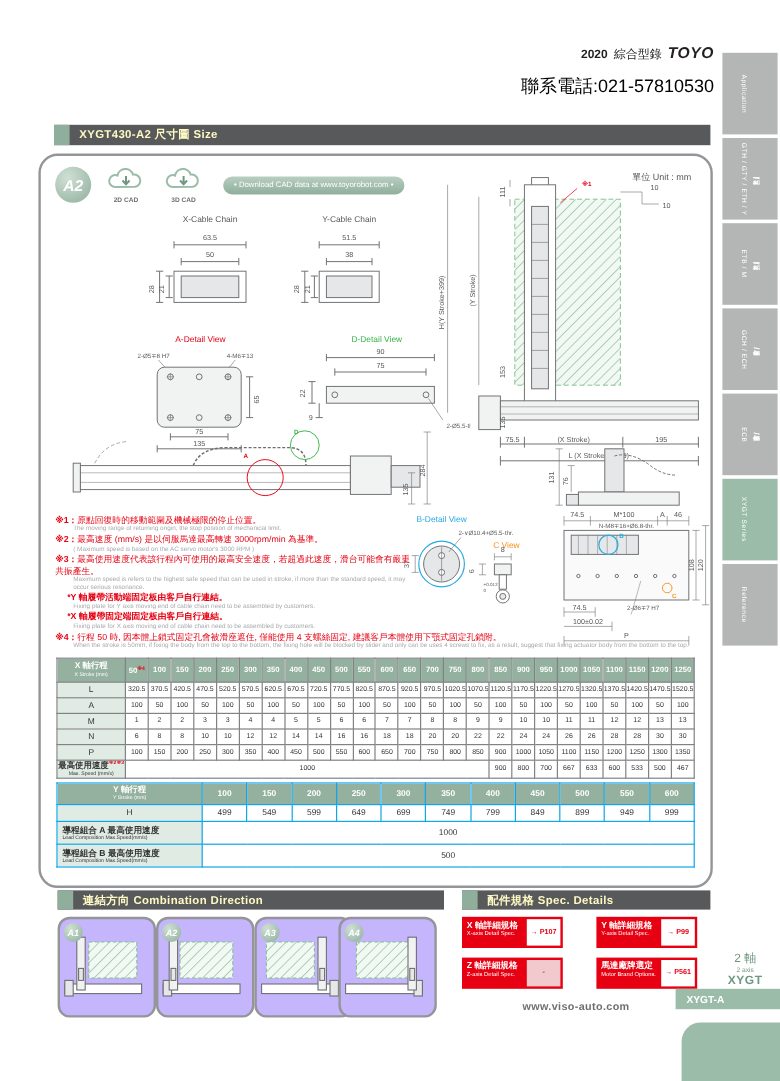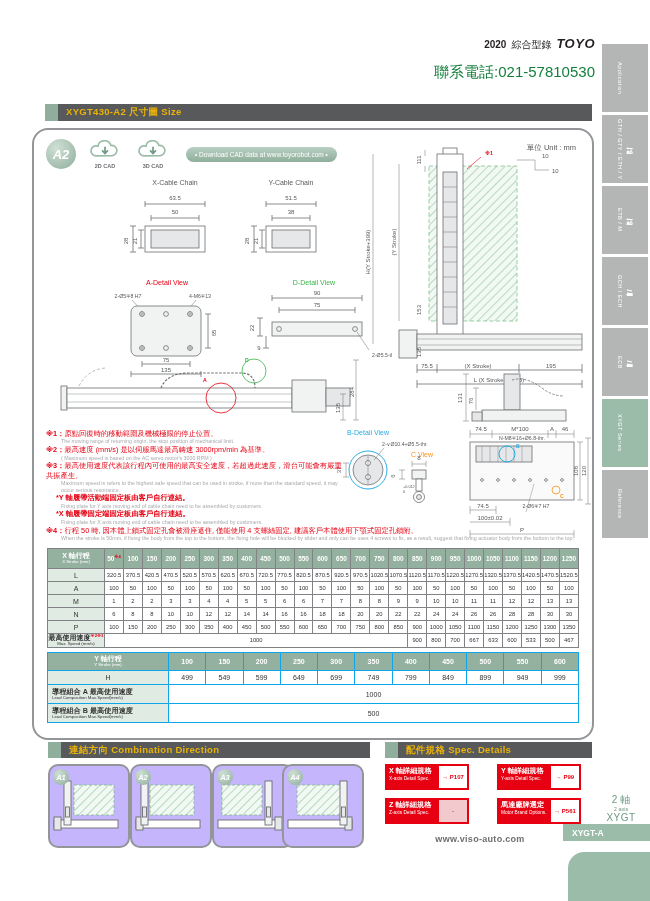--- a/index.html
+++ b/index.html
@@ -4,23 +4,23 @@
 <style>
   html,body{margin:0;padding:0}
   body{width:650px;height:901px;position:relative;background:#fff;overflow:hidden;
        font-family:"Liberation Sans","DejaVu Sans",sans-serif;color:#333}
   .abs{position:absolute}
   
   .brandline{position:absolute;left:470px;top:36px;width:125px;display:flex;align-items:baseline;gap:5px;justify-content:flex-end}
   .b-year{font-size:10px;font-weight:bold;color:#231F20}
   .b-cat{font-size:10px;color:#231F20}
   .b-logo{font-size:13px;font-weight:900;font-style:italic;letter-spacing:.5px;color:#231F20}
-  .phone{position:absolute;left:410px;top:63px;width:185px;text-align:right;font-size:15px;color:#15803d}
+  .phone{position:absolute;left:410px;top:63px;width:185px;text-align:right;font-size:15px;color:#000000}
   
-  .bar{position:absolute;background:#58595B;color:#eab308;display:flex;align-items:center;font-weight:bold;overflow:hidden}
+  .bar{position:absolute;background:#58595B;color:#fef9c3;display:flex;align-items:center;font-weight:bold;overflow:hidden}
   .bar .sq{width:13px;height:100%;background:#8FAE9C;margin-right:8px;flex:0 0 auto}
   .bar .t{font-size:9.5px;letter-spacing:.3px;white-space:nowrap}
   
   .side-tab{position:absolute;left:602px;width:46px;height:68px;background:#B4B6B5;color:#fff;
             display:flex;align-items:center;justify-content:center;gap:3px;cursor:pointer}
   .side-tab.active{background:#9CBCAA}
   .vtxt{writing-mode:vertical-rl;font-size:5.5px;line-height:1.1;letter-spacing:.5px;max-height:62px;overflow:hidden}
   .vtxt.zh{font-size:7px;font-weight:bold}
   
   .mainbox{position:absolute;left:32px;top:128px;width:558px;height:608px;border:2px solid #939598;border-radius:16px;background:#fff}
@@ -73,21 +73,21 @@
   .spec{position:absolute;height:26px;width:84px;background:#E60012;display:flex;align-items:stretch;cursor:pointer}
   .stxt{flex:1;padding:2px 0 0 4px;overflow:hidden}
   .szh{color:#fff;font-weight:bold;font-size:7.2px;white-space:nowrap}
   .sen{color:#fff;font-size:4.8px;white-space:nowrap}
   .sarrow{width:28px;margin:2px;background:#fff;color:#E60012;font-size:6px;font-weight:bold;
           display:flex;align-items:center;justify-content:center;white-space:nowrap}
   .sarrow.muted{background:#F2C9CD;color:#58595B}
   .axisblock{position:absolute;left:596px;top:794px;width:50px;text-align:center;color:#6E9881;line-height:1.15}
   .axisblock .a1{font-size:10px;font-weight:normal}
   .axisblock .a2t{font-size:5.5px}
-  .axisblock .a3{font-size:10px;font-weight:normal;letter-spacing:.5px}
+  .axisblock .a3{font-size:10px;font-weight:bold;letter-spacing:.5px}
   .xygta{position:absolute;left:563px;top:824px;width:87px;height:17px;background:#9CBCAA;color:#fff;
          font-weight:bold;font-size:8.5px;display:flex;align-items:center;padding-left:9px;cursor:pointer}
   .cornerbox{position:absolute;left:568px;top:852px;width:82px;height:49px;background:#9CBCAA;border-top-left-radius:16px}
   .website{position:absolute;left:400px;top:834px;width:160px;text-align:center;font-size:9px;color:#6D6E71;font-weight:bold;letter-spacing:.3px}
 </style>
 </head>
 <body>
 
 <svg width="0" height="0" style="position:absolute" aria-hidden="true">
   <defs>

